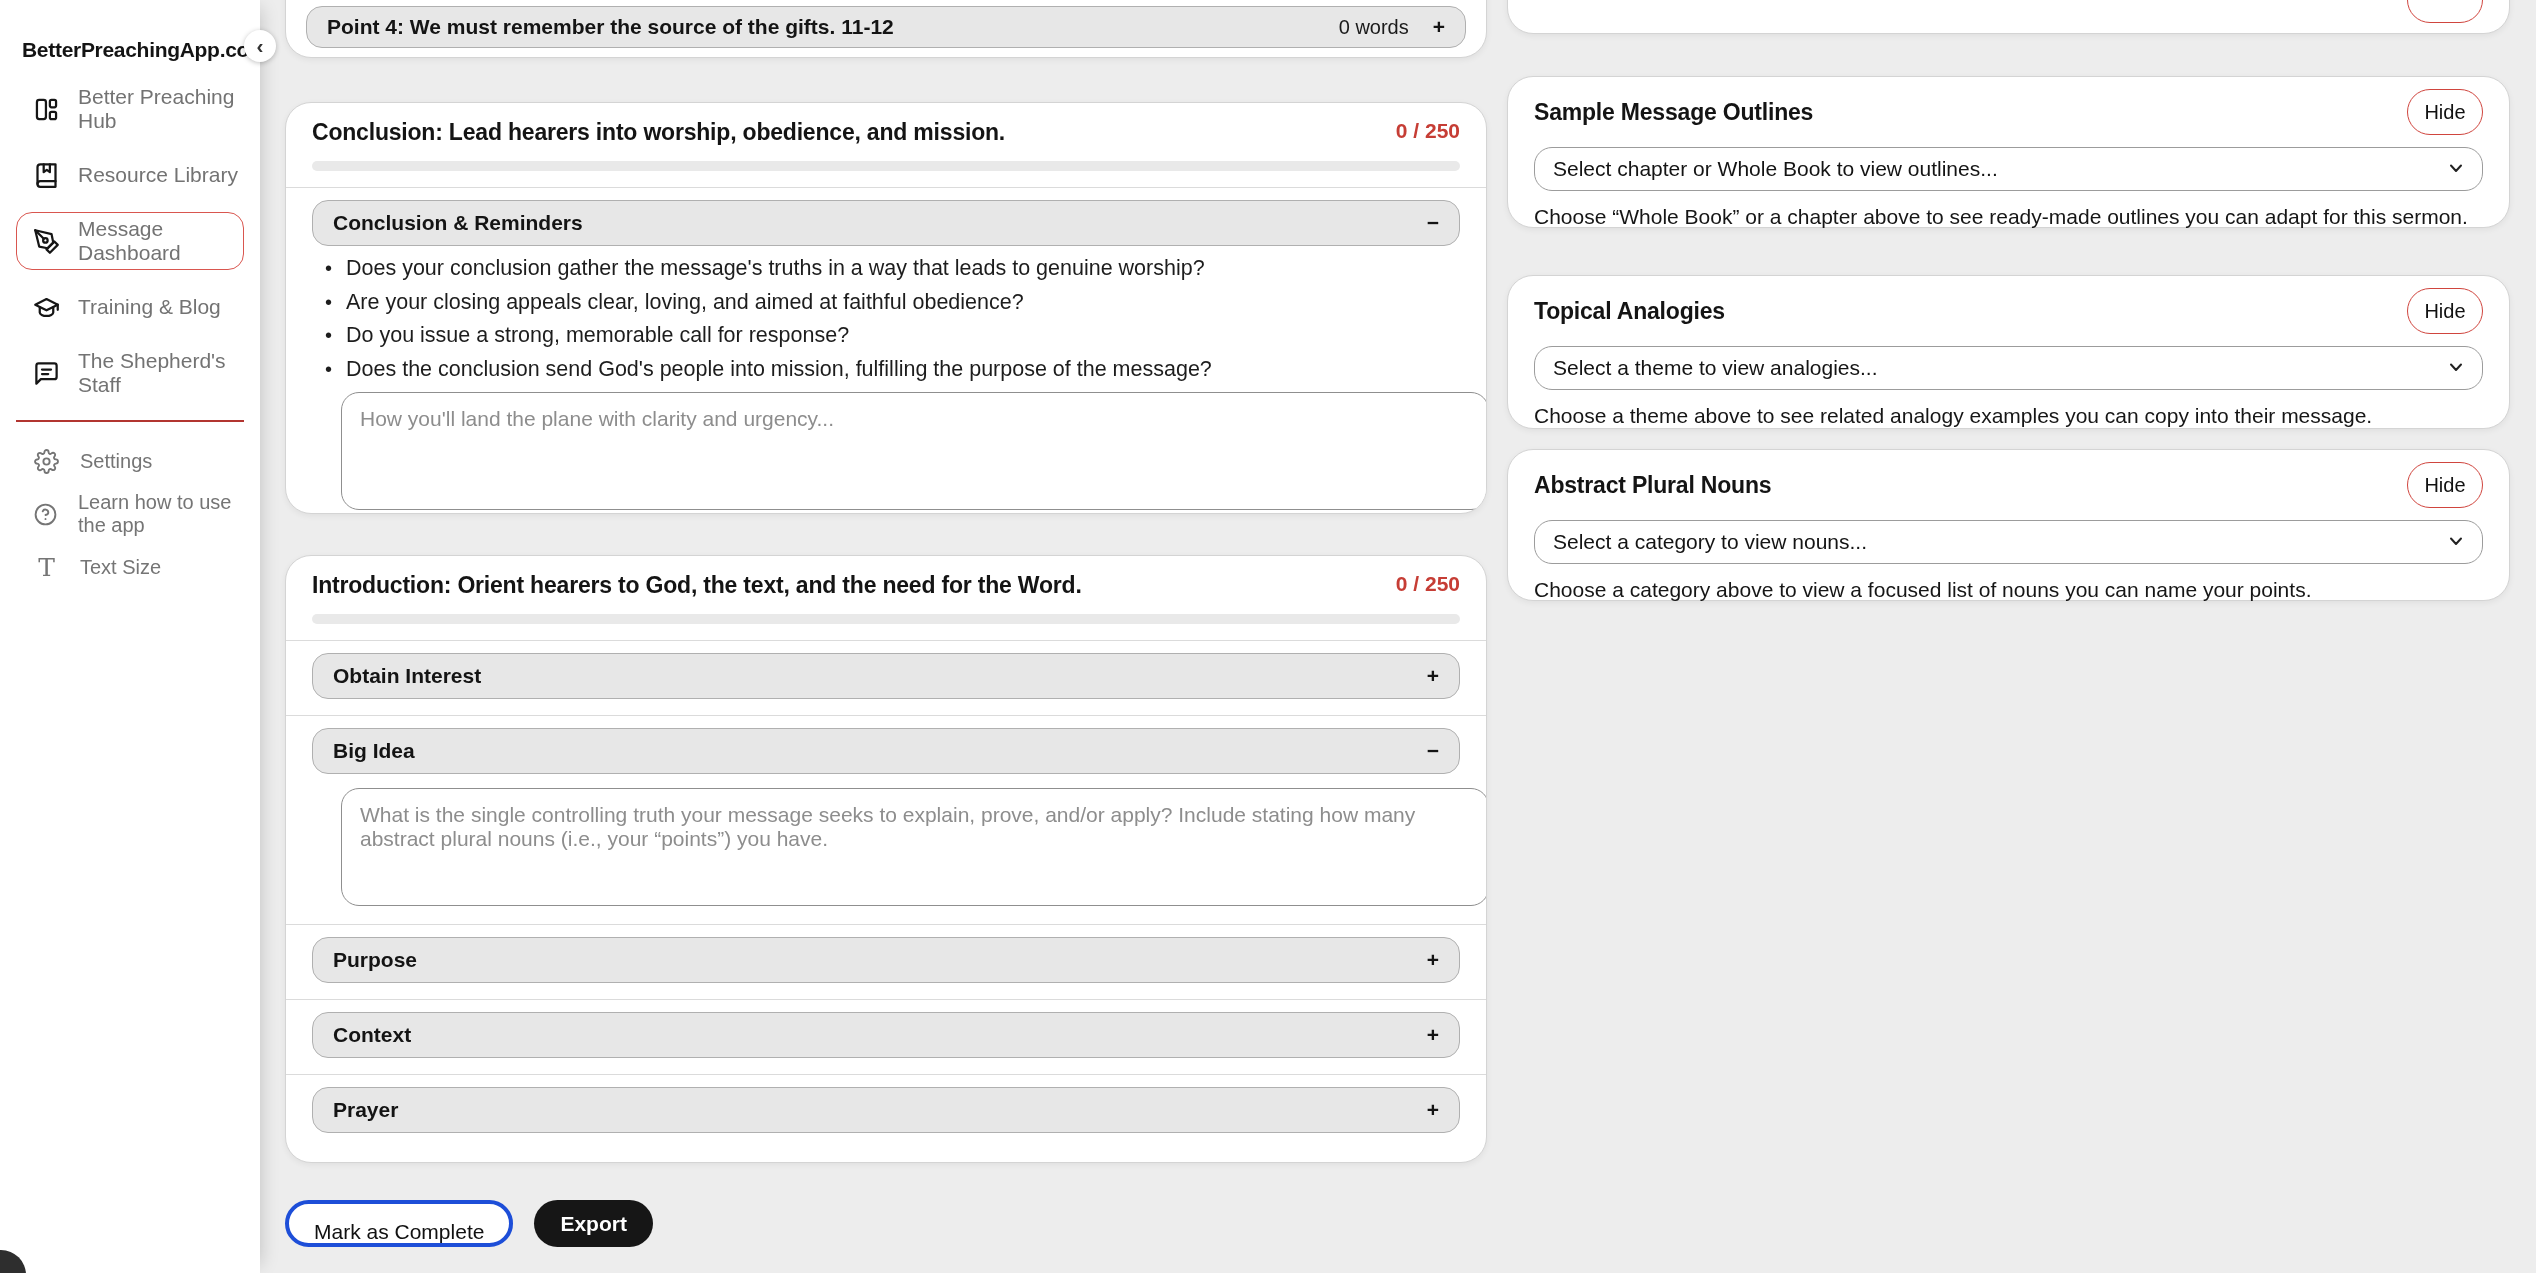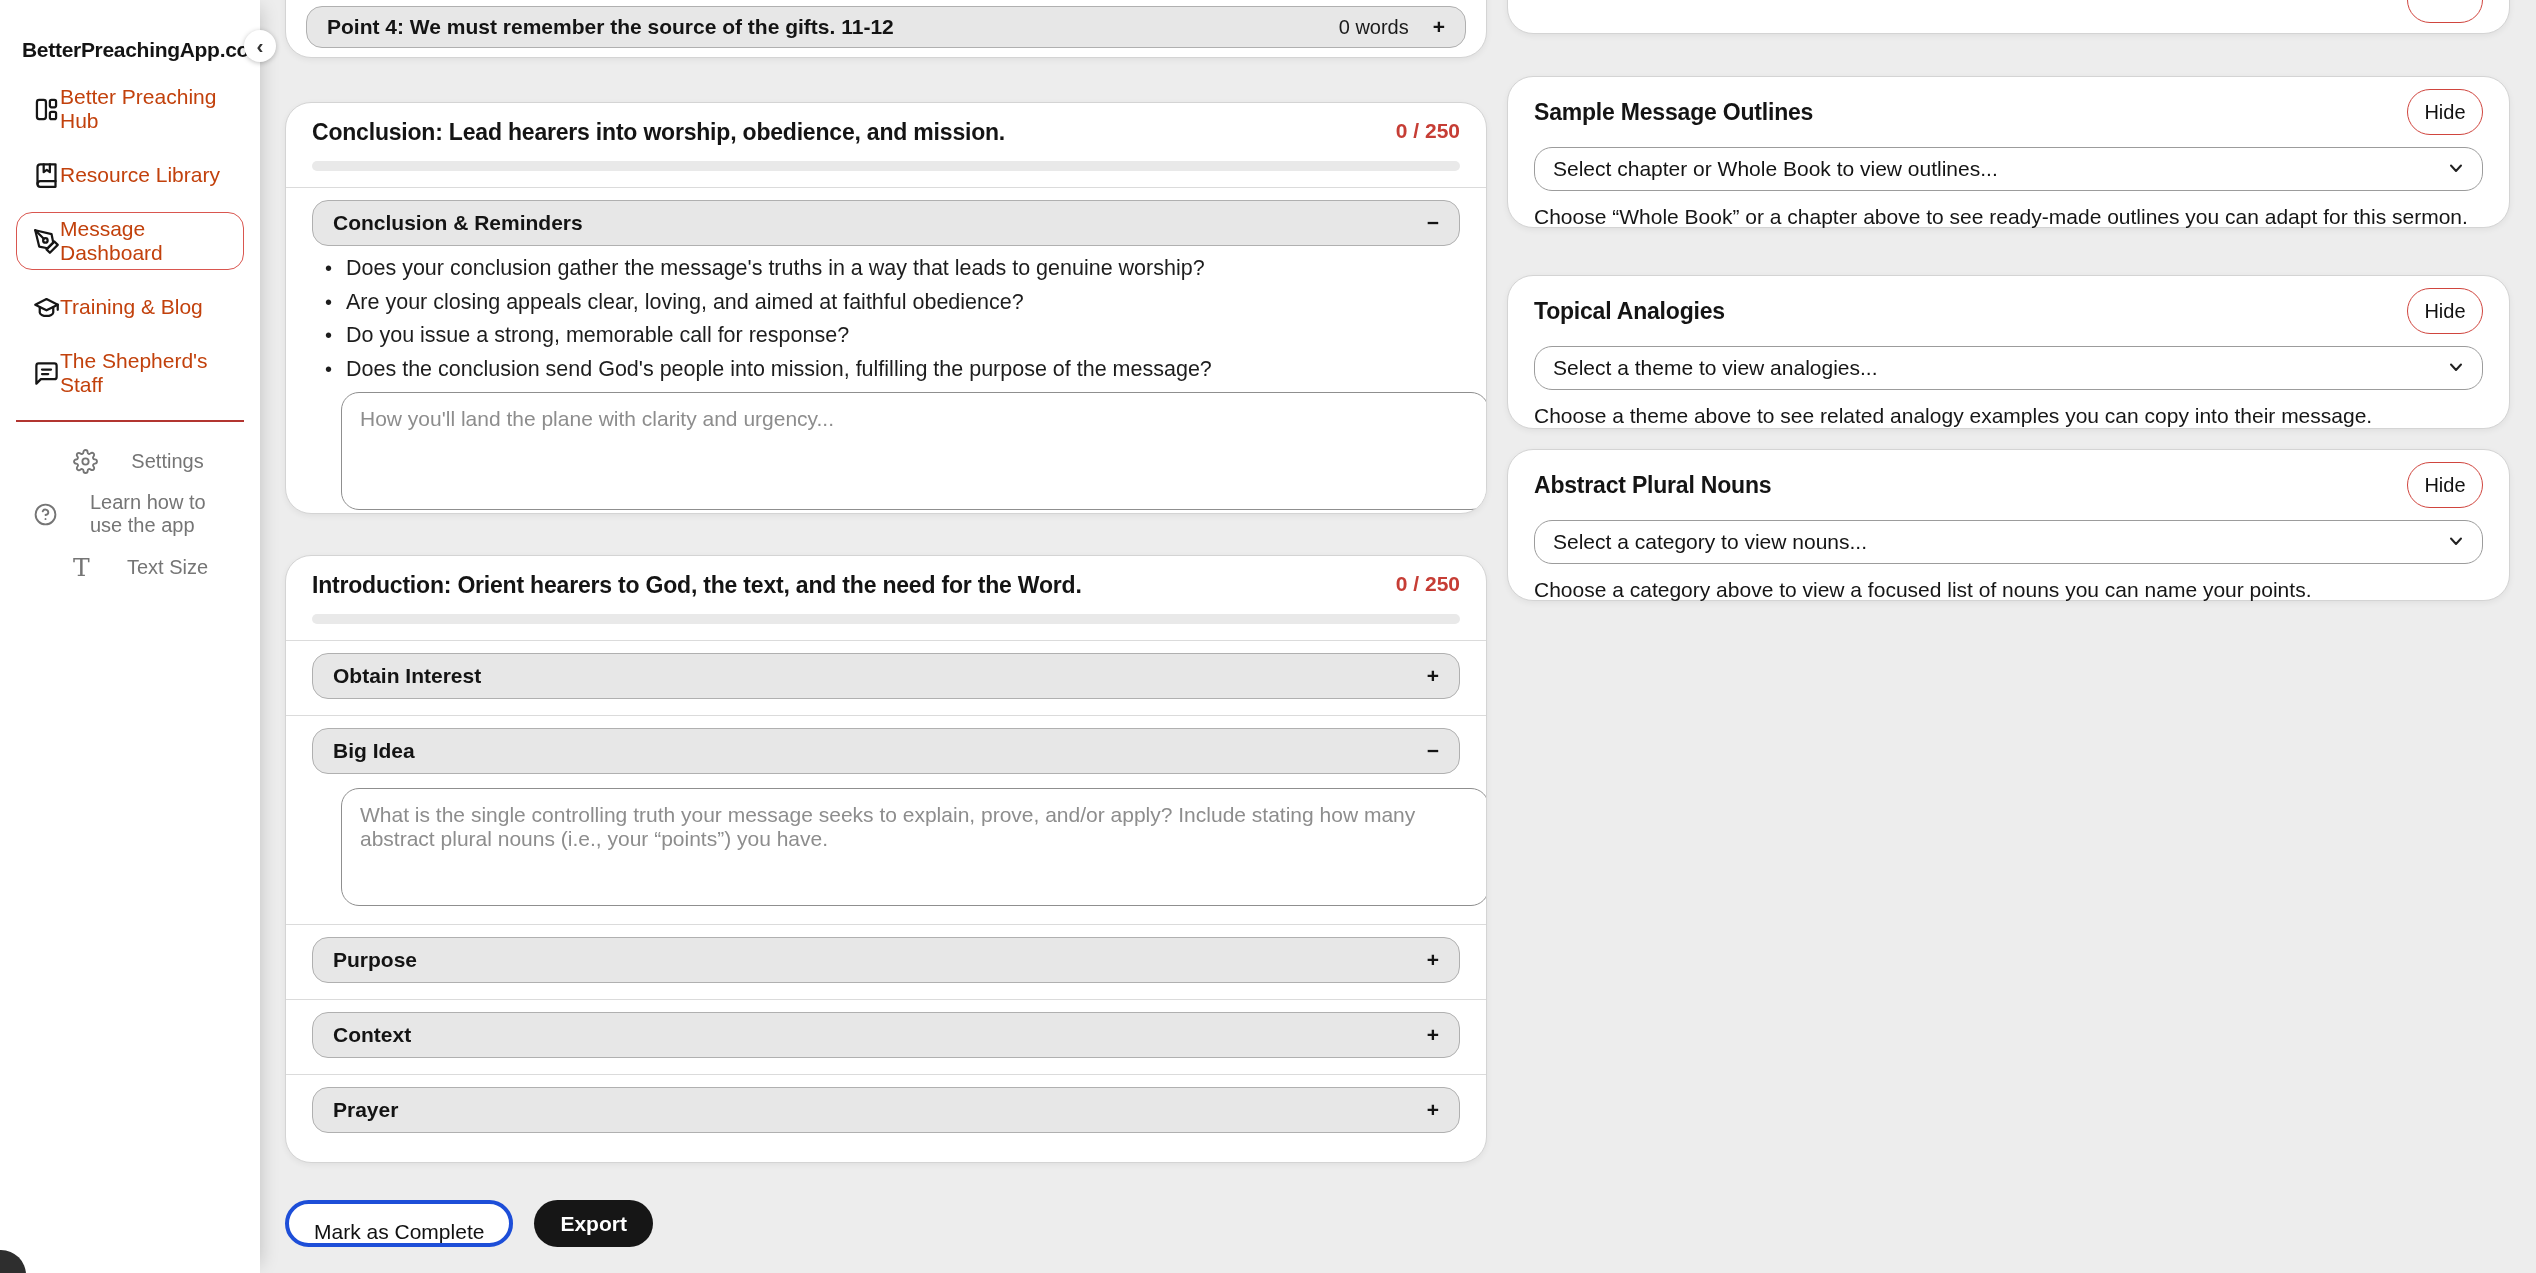--- a/index.html
+++ b/index.html
@@ -18,30 +18,30 @@
   .logo { position: absolute; top: 38px; left: 22px; font-size: 21px; font-weight: 700; letter-spacing: -0.3px; white-space: nowrap; }
   .collapse-btn {
     position: absolute; top: 30px; right: -16px; width: 32px; height: 32px;
     background: #fff; border: none; border-radius: 50%;
     box-shadow: 0 1px 5px rgba(0,0,0,.25); cursor: pointer;
     font-size: 21px; font-weight: 700; color: #333; line-height: 30px; text-align: center;
   }
   .nav { position: absolute; top: 80px; left: 0; right: 0; }
   .nav-item {
     height: 58px; margin: 0 16px 8px; padding-left: 16px;
-    display: flex; align-items: center; 
-    font-size: 21px; color: #c2410c; cursor: pointer;
+    display: flex; align-items: center; gap: 18px;
+    font-size: 21px; color: #737373; cursor: pointer;
     border: 1.5px solid transparent; border-radius: 16px; background: #fff;
   }
   .nav-item.active { border-color: #d9564f; }
   .nav-item .ic { display: flex; width: 27px; justify-content: center; }
   .nav-item svg { display: block; stroke: #161616; fill: none; stroke-width: 2; stroke-linecap: round; stroke-linejoin: round; }
   .sb-divider { position: absolute; top: 420px; left: 16px; right: 16px; border: none; border-top: 2.5px solid #b23530; }
   .nav2 { position: absolute; top: 436px; left: 0; right: 0; }
-  .nav2 .nav-item { height: 50px; margin-bottom: 3px; gap: 32px; font-size: 20px; color: #757575; justify-content: center; }
+  .nav2 .nav-item { height: 50px; margin-bottom: 3px; gap: 20px; font-size: 20px; color: #757575; }
   .nav2 svg { stroke: #757575; stroke-width: 1.8; }
   .ticon { font-family: "DejaVu Serif", serif; font-size: 25px; color: #757575; line-height: 1; }
   
   .card, .rcard {
     position: absolute; background: #fff;
     border: 1.5px solid #d4d4d4; border-radius: 26px;
     box-shadow: 0 2px 6px rgba(0,0,0,.06);
   }
   .acc-row {
     background: #e7e7e7; border: 1px solid #b0b0b0; border-radius: 16px;

